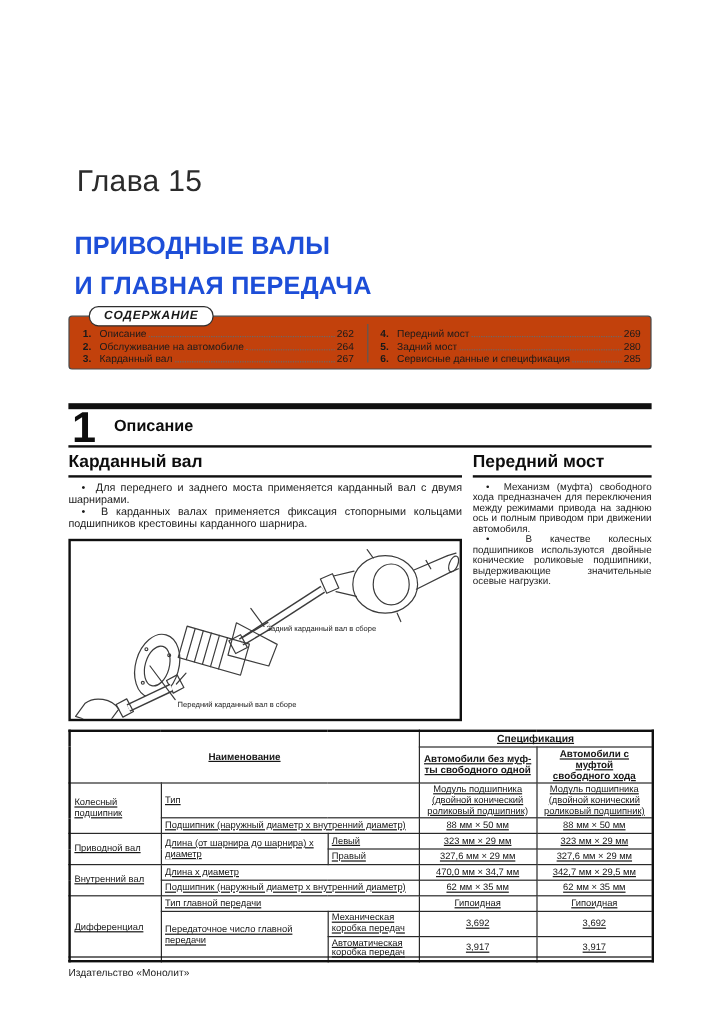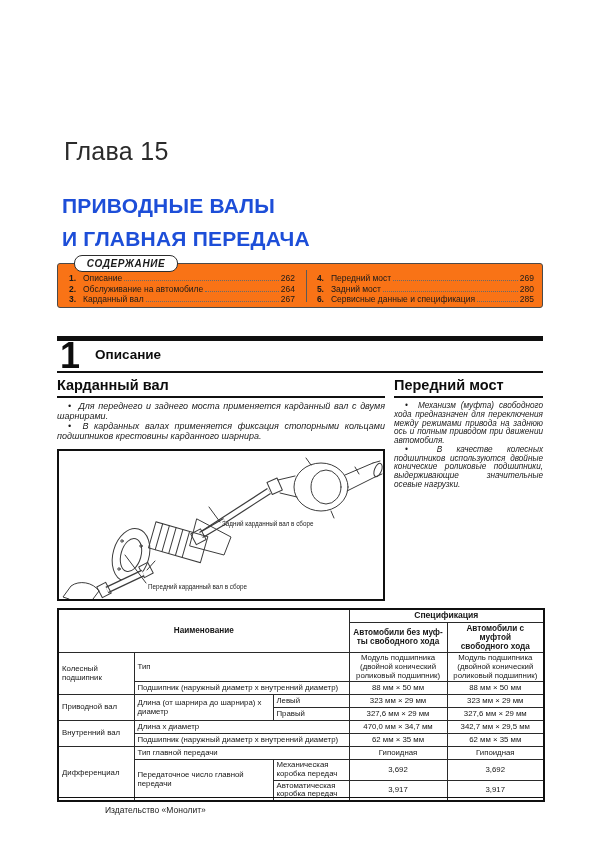--- a/index.html
+++ b/index.html
@@ -13,21 +13,21 @@
     font-size:25px; font-weight:400; color:#2b2b2b; letter-spacing:0.3px;margin-top:24px;
   }
   .book-title {
     position:absolute; left:62px; top:189px;
     font-size:21px; font-weight:bold; line-height:33px; color:#1d4ed8;
     letter-spacing:0.2px;
   }
   
   .toc {
     position:absolute; left:57px; top:263px; width:484px; height:43px;
-    border:1px solid #4a4a4a; border-radius:3px; background:#f97316;
+    border:1px solid #4a4a4a; border-radius:3px; background:#c2410c;
   }
   .toc-tab {
     position:absolute; left:16px; top:-9px; width:102px; height:15px;
     border:1.5px solid #2e2e2e; border-radius:8px; background:#fff;
     font-size:10px; font-weight:bold; font-style:italic;
     text-align:center; line-height:15px; letter-spacing:0.6px; color:#1a1a1a;
   }
   .toc-cols { display:flex; padding:9px 8px 3px 11px; }
   .toc-col { width:232px; }
   .toc-col.rightcol { margin-left:22px; width:223px; }
@@ -46,45 +46,45 @@
   
   .col-left  { position:absolute; left:57px;  top:377px; width:328px; }
   .col-right { position:absolute; left:394px; top:377px; width:149px; }
   .col-heading {
     font-size:14.5px; font-weight:bold; color:#0d0d0d;
     border-bottom:2px solid #101010; padding-bottom:3px; margin:0 0 4px 0;
   }
   .col-left  p { margin:0; font-size:9px;   line-height:9.9px; text-align:justify; }
   .col-right p { margin:0; font-size:8.2px; line-height:8.75px; text-align:justify; }
   p.ind { text-indent:11px; }
-  p.bullet { text-indent:11px;font-style:italic; }
+  p.bullet { text-indent:11px; }
   p.bullet::before { content:"•\00a0\00a0"; }
   
   .figure { margin-top:7px; border:2px solid #101010; height:148px; background:#fff; }
   .figure svg { display:block; }
   .diagram-stroke { stroke:#3c3c3c; fill:none; stroke-width:1; stroke-linecap:round; stroke-linejoin:round; }
   .tube  { stroke:#3c3c3c; stroke-width:7; }
   .tube2 { stroke:#ffffff; stroke-width:4.6; }
   .fig-label { font-size:6.3px; fill:#222; }
   
   table.spec {
     position:absolute; left:57px; top:608px; width:486px;
     border-collapse:collapse; table-layout:fixed;
     font-size:7.8px; line-height:8.7px; color:#161616;
     border:2px solid #101010;
   }
-  table.spec td { border:1px solid #2a2a2a; padding:1px 3px; vertical-align:middle; }
+  table.spec td { border:1px solid #2a2a2a; padding:1px 3px; vertical-align:middle;text-decoration:underline; }
   td.c  { text-align:center; padding:1px 2px; }
   td.hd { text-align:center; font-weight:bold; font-size:8.2px; line-height:9.2px;margin-top:44px; }
   td.hs { text-align:center; font-weight:bold; font-size:8.6px; }
   tr.h13 { height:13px; } tr.h25 { height:25px; } tr.h28 { height:28px; } tr.h19 { height:19px; }
   
   .footer { position:absolute; left:57px; top:797px; width:486px; }
   .footer-rule { height:2px; border-top:1.2px solid #101010; border-bottom:1.2px solid #101010; }
-  .footer-text { margin-top:4px; font-size:8.5px; color:#222;margin-left:48px; }
+  .footer-text { margin-top:4px; font-size:8.5px; color:#222; }
 </style>
 </head>
 <body>
 
 <div>
 
   <div class="chapter">Глава 15</div>
 
   <div class="book-title">
     <div>ПРИВОДНЫЕ ВАЛЫ</div>
@@ -227,21 +227,21 @@
         <col style="width:97px">
     </colgroup>
     <tbody>
         <tr class="h13">
       <td class="hd" colspan="3" rowspan="2">Наименование</td>
       <td class="hs" colspan="2">Спецификация</td>
     </tr>
     <tr class="h25">
       <td class="hd">
         <span>Автомобили без муф-</span><br>
-        <span>ты свободного хода</span>
+        <span>ты свободного одной</span>
       </td>
       <td class="hd">
         <span>Автомобили с муфтой</span><br>
         <span>свободного хода</span>
       </td>
     </tr>
     <tr class="h28">
       <td rowspan="2">Колесный подшипник</td>
       <td colspan="2">Тип</td>
       <td class="c">Модуль подшипника (двойной конический роликовый подшипник)</td>

